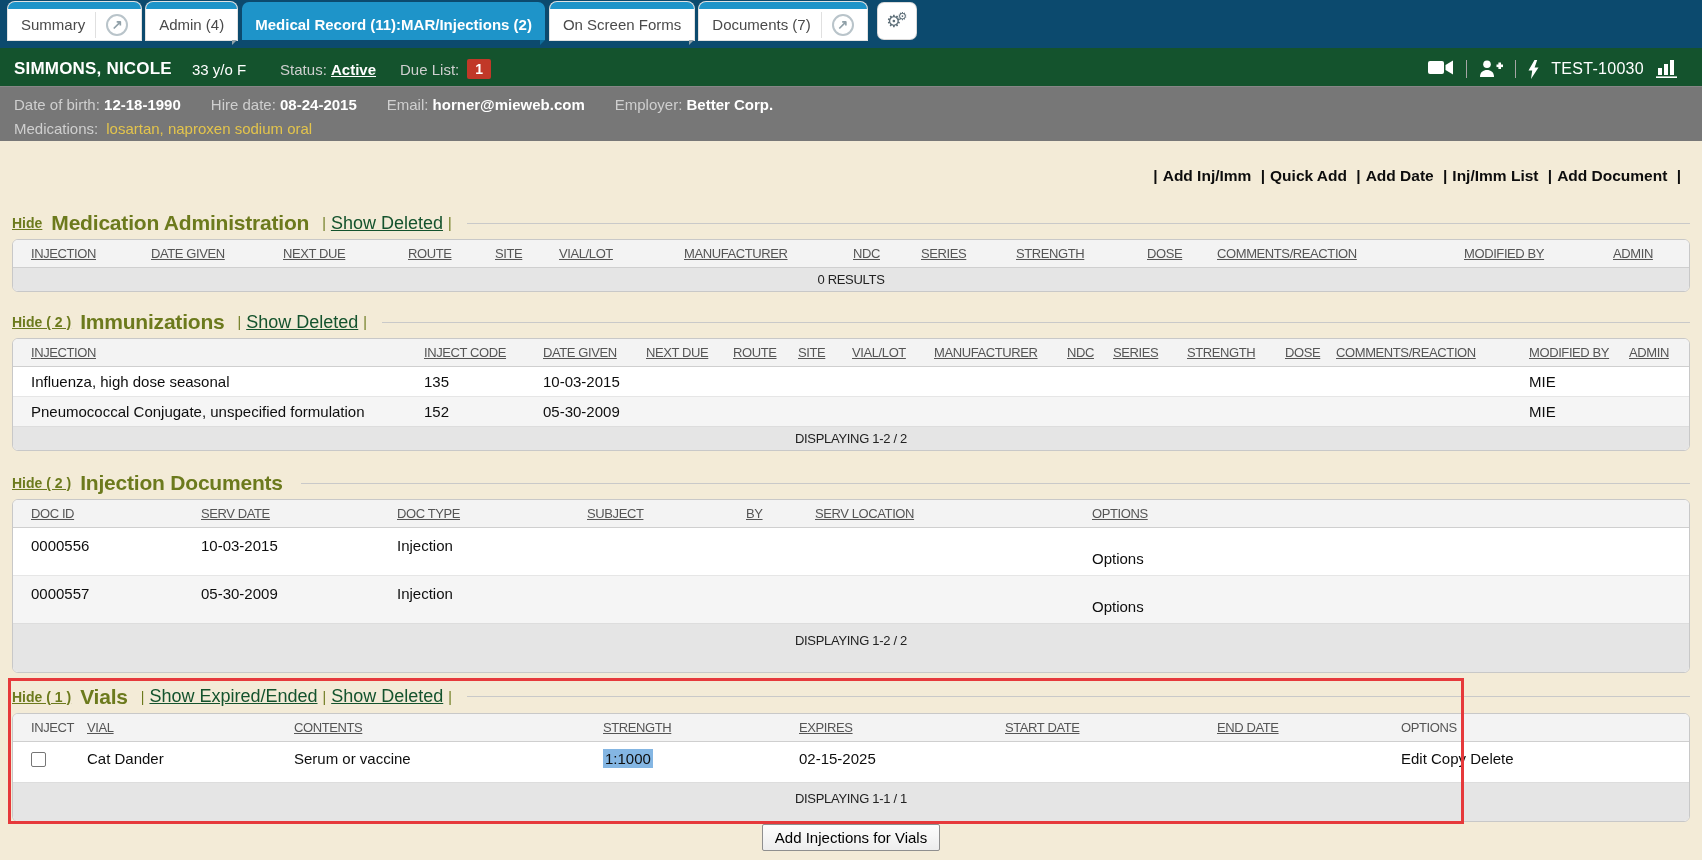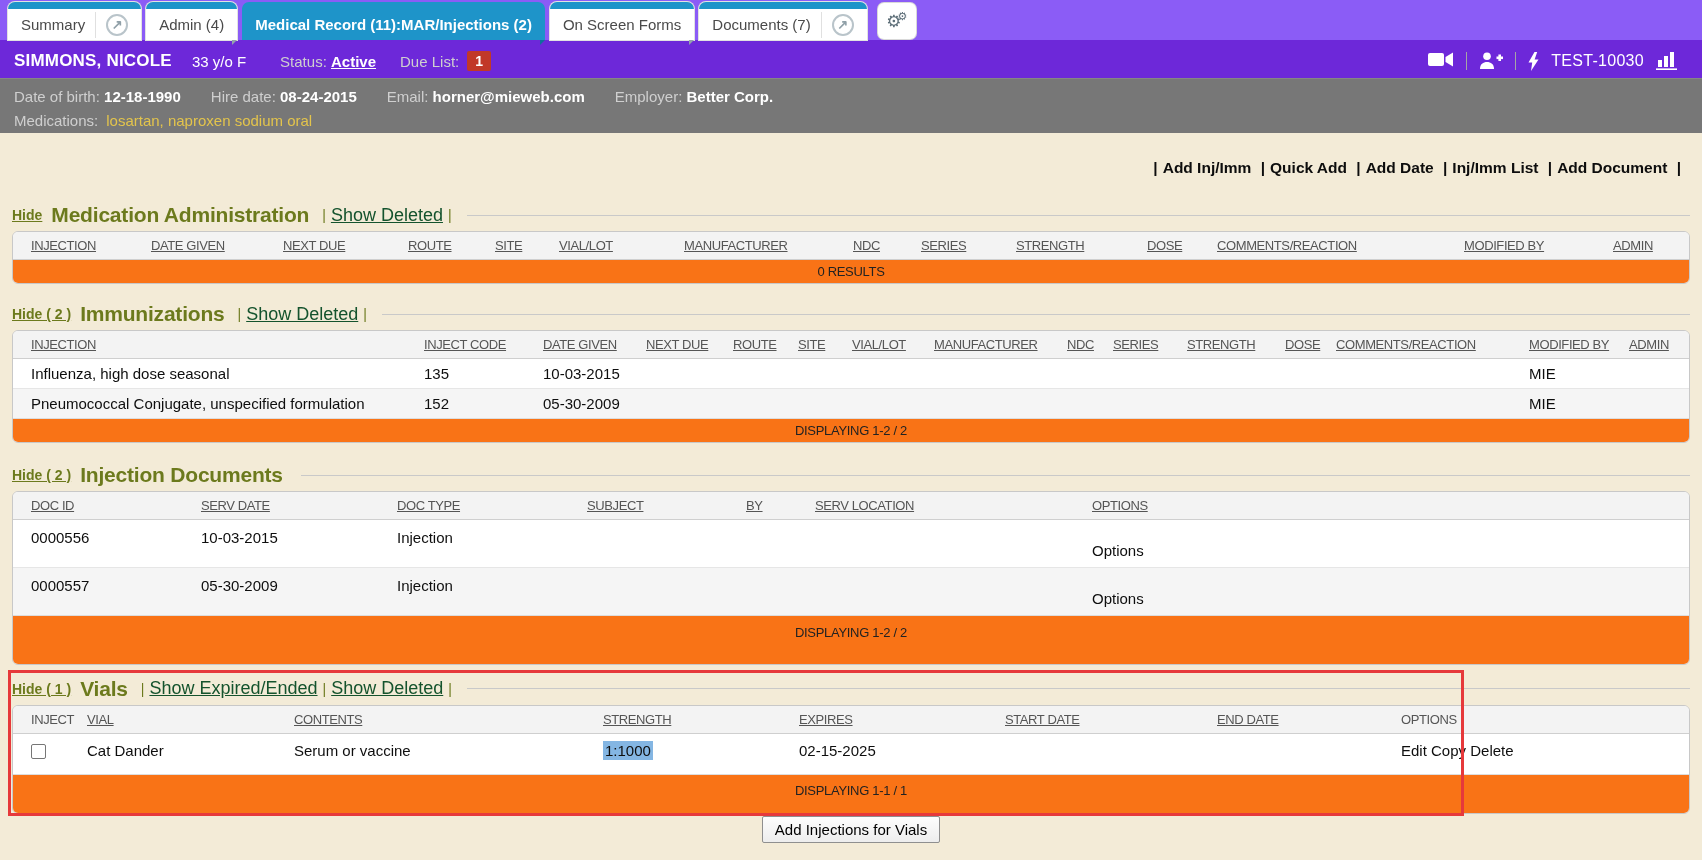--- a/index.html
+++ b/index.html
@@ -1,37 +1,37 @@
 <!DOCTYPE html>
 <html><head>
 <meta charset="utf-8">
 <style>
   * { margin:0; padding:0; box-sizing:border-box; }
   html,body { width:1702px; height:860px; overflow:hidden; background:#fff; }
   body { font-family:"Liberation Sans", sans-serif; color:#111; }
 
   
-  .tabbar { height:40px; background:#8b5cf6; display:flex; align-items:flex-start; padding:2px 0 0 8px; }
+  .tabbar { height:48px; background:#0c4a6e; display:flex; align-items:flex-start; padding:2px 0 0 8px; }
   .tab { position:relative; display:flex; align-items:center; background:#fff; border-top:7px solid #1e94c9;
          border-radius:7px 7px 0 0; height:38px; padding:0 13px; margin-right:5px; font-size:15px; color:#4a4a4a;
          box-shadow:0 0 0 1px #e2e2e2; cursor:pointer; }
   .tab .tab-label { white-space:nowrap; }
   .tab.active { background:#1e94c9; color:#fff; font-weight:bold; box-shadow:none; }
   .tab.fold::after { content:""; position:absolute; right:0; bottom:-5px;
          border-style:solid; border-width:5px 5px 0 0; border-color:#93a3ab transparent transparent transparent; }
   .tab.active.fold::after { border-color:#0e6e9c transparent transparent transparent; }
   .tab-sep { width:1px; height:26px; background:#e0e0e0; margin:0 10px; }
   .popout { width:22px; height:22px; border:2px solid #b9c4ca; border-radius:50%; color:#90a0a8;
             display:flex; align-items:center; justify-content:center; font-size:13px; font-weight:bold; }
   .gear-btn { margin-left:6px; width:38px; height:36px; background:#fff; border-radius:6px; box-shadow:0 0 0 1px #d9d9d9;
               display:flex; align-items:center; justify-content:center; color:#5d6e78; cursor:pointer; margin-top:1px; }
   .gear-big { font-size:17px; } .gear-small { font-size:11px; margin-left:-4px; margin-top:-10px; }
 
   
-  .banner1 { height:38px; background:#6d28d9; display:flex; align-items:center; color:#fff; padding:4px 22px 0 14px; }
+  .banner1 { height:38px; background:#14532d; display:flex; align-items:center; color:#fff; padding:4px 22px 0 14px; }
   .pt-name { font-size:17px; font-weight:bold; letter-spacing:.2px; }
   .pt-age { font-size:15px; margin-left:20px; }
   .lbl { color:#cfcfcf; }
   .b1-status { margin-left:34px; font-size:15px; } .b1-status b { color:#fff; font-weight:bold;text-decoration:underline; }
   .due { margin-left:24px; font-size:15px; display:flex; align-items:center; gap:8px; }
   .due-badge { background:#c13828; color:#fff; font-weight:bold; font-size:14px; padding:2px 8px; border-radius:2px; }
   .b1-right { margin-left:auto; display:flex; align-items:flex-start; gap:12px; }
   .vsep { width:1px; height:18px; background:#a5a5a5; }
   .icon { display:flex; align-items:center; cursor:pointer; }
   .pt-id { font-size:16px; letter-spacing:.3px; }
@@ -57,21 +57,21 @@
   .card { margin:0 12px; background:#fff; border:1px solid #c8c8c8; border-radius:6px; overflow:hidden; }
   table { width:100%; border-collapse:collapse; table-layout:fixed; }
   th { background:#f3f3f3; border-bottom:1px solid #cfcfcf; text-align:left; font-weight:normal;
        font-size:13px; color:#555; padding:6px 6px 6px 8px; letter-spacing:-0.4px; white-space:nowrap; overflow:hidden; }
   th span { text-decoration:underline; cursor:pointer; }
   th.nou span { text-decoration:none; cursor:default; }
   th:first-child, td:first-child { padding-left:18px; }
   td { font-size:15px; color:#0e0e0e; padding:6px 6px 6px 8px; white-space:nowrap; overflow:hidden; }
   tr.alt td { background:#f5f5f5; }
   tr.rowline td { border-top:1px solid #e6e6e6; }
-  td.empty-results, td.footer { background:#f97316; text-align:center; font-size:13px; color:#222;
+  td.empty-results, td.footer { background:#e5e5e5; text-align:center; font-size:13px; color:#222;
        letter-spacing:-0.3px; border-top:1px solid #ddd; padding:4px; }
   td.empty-results { border-top:none; }
 
   .docs td { height:48px; vertical-align:top; padding-top:9px; }
   .docs td.opts { padding-top:22px; }
   .docs td a, .vials-table td a { color:#0e0e0e; text-decoration:none; cursor:pointer; }
 
   .cb { display:inline-block; width:15px; height:15px; border:1.5px solid #767676; border-radius:2px; background:#fff;
         vertical-align:middle; cursor:pointer; }
   .sel-hl { background:#84b6e3; padding:1px 2px; }

